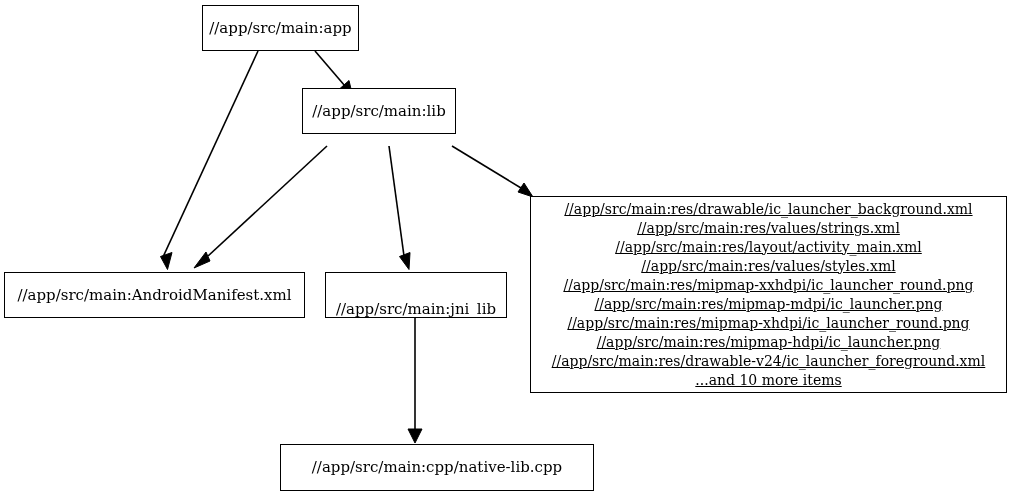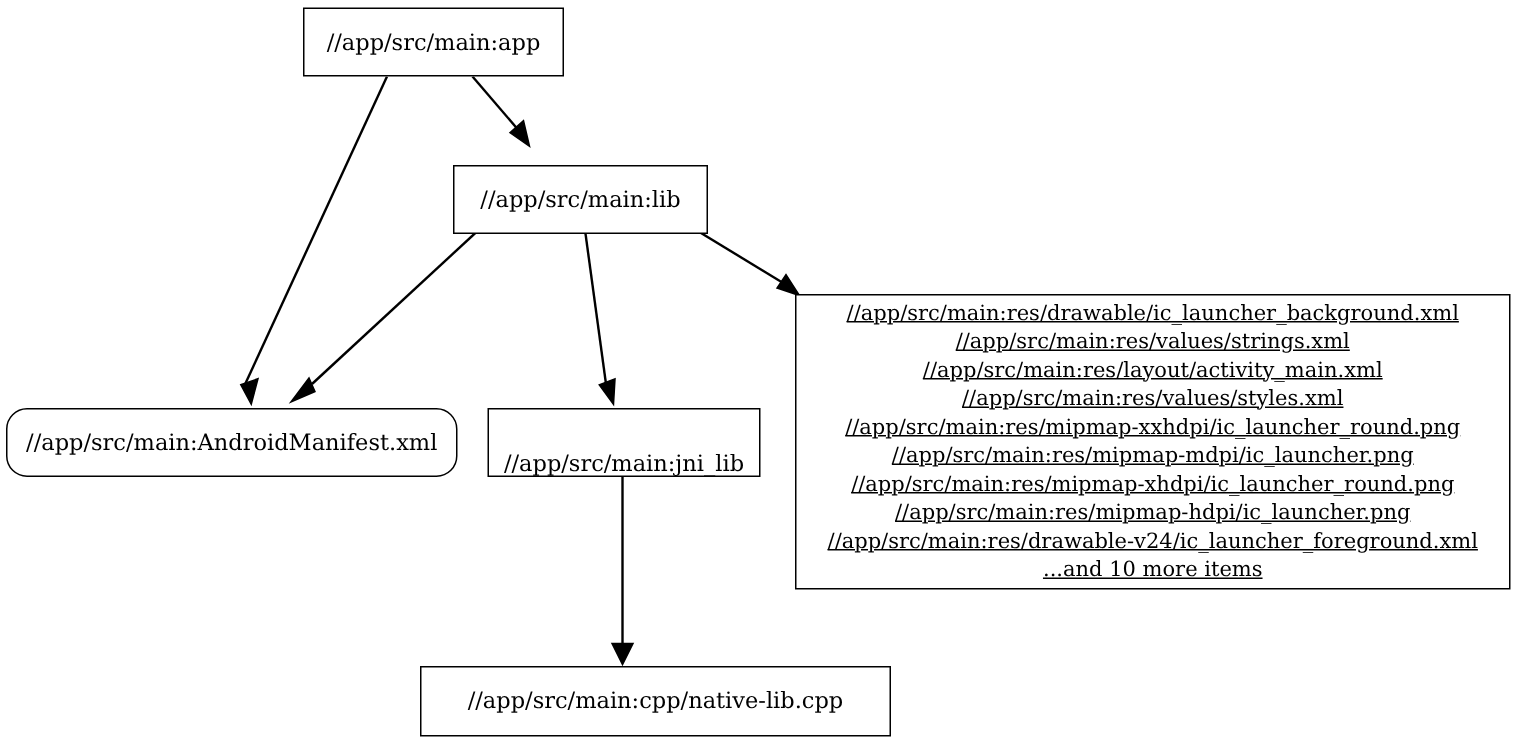--- a/index.html
+++ b/index.html
@@ -93,29 +93,29 @@
       <path d="M 452,146 L 521,188"></path>
       <polygon points="518,192 533,197 524,183"></polygon>
     </g>
 
     <g>
       <line x1="415" y1="318" x2="415" y2="429"></line>
       <polygon points="408,429 415,443 422,429"></polygon>
     </g>
   </svg>
 
-  <div class="node" style="left:202px; top:5px; width:174px; height:46px;">
+  <div class="node" style="left:202px; top:5px; width:157px; height:46px;">
     <span class="node-label">//app/src/main:app</span>
   </div>
 
-  <div class="node" style="left:302px; top:110px; width:170px; height:46px;">
+  <div class="node" style="left:302px; top:88px; width:154px; height:46px;">
     <span class="node-label">//app/src/main:lib</span>
   </div>
 
-  <div class="node" style="left:4px; top:272px; width:301px; height:46px;border-radius:14px;">
+  <div class="node" style="left:4px; top:272px; width:301px; height:46px;">
     <span class="node-label">//app/src/main:AndroidManifest.xml</span>
   </div>
 
   <div class="node" style="left:325px; top:272px; width:182px; height:46px;align-items:flex-end;">
     <span class="node-label">//app/src/main:jni_lib</span>
   </div>
 
   <div class="node" style="left:280px; top:444px; width:314px; height:47px;">
     <span class="node-label">//app/src/main:cpp/native-lib.cpp</span>
   </div>

